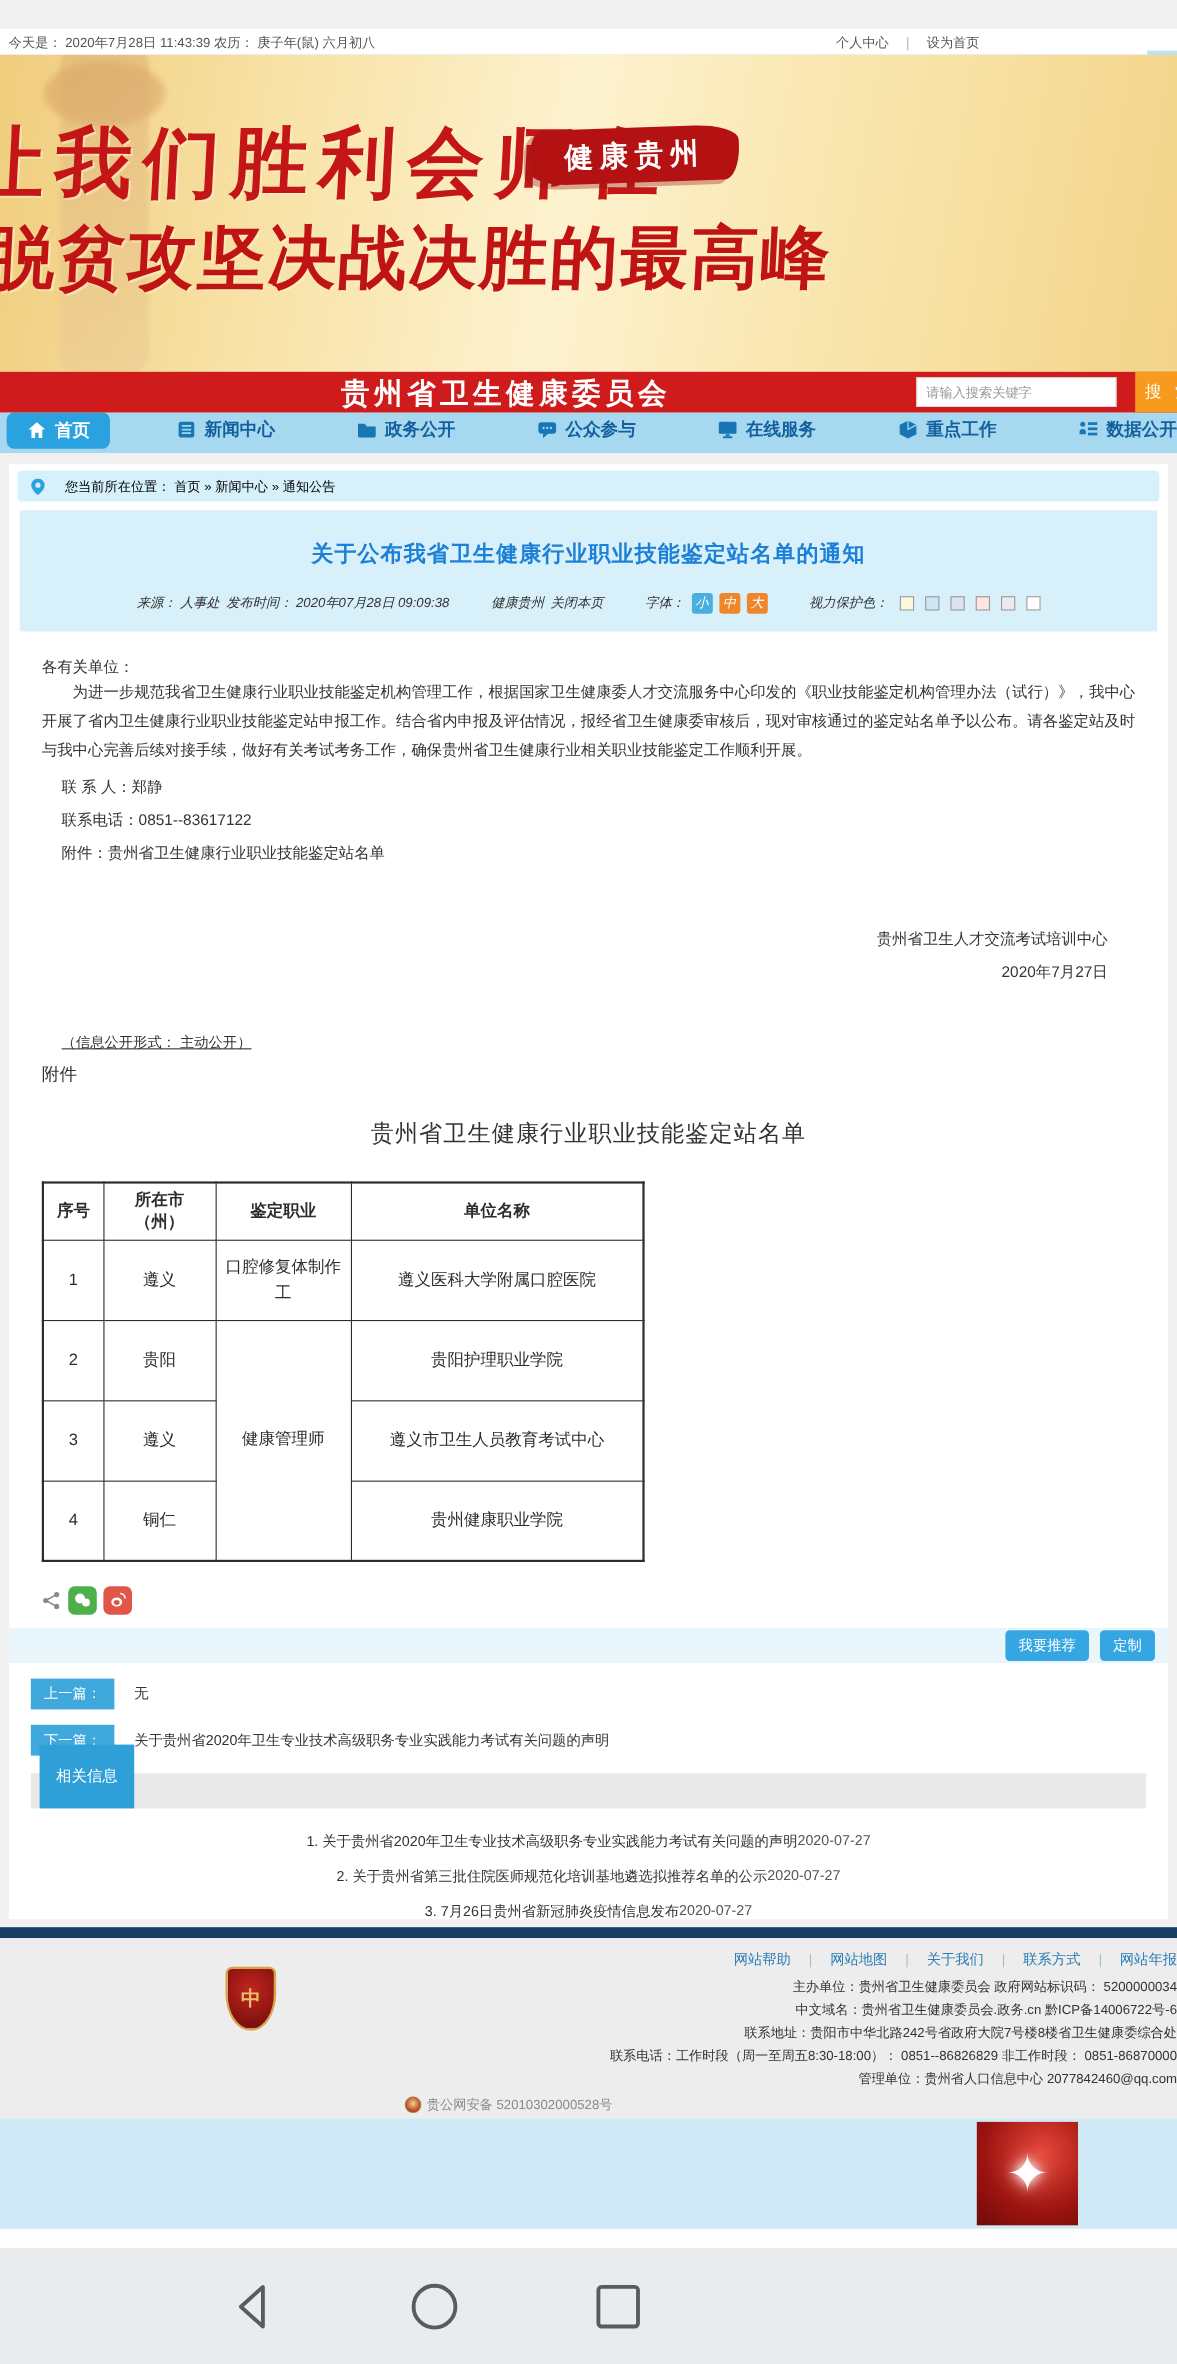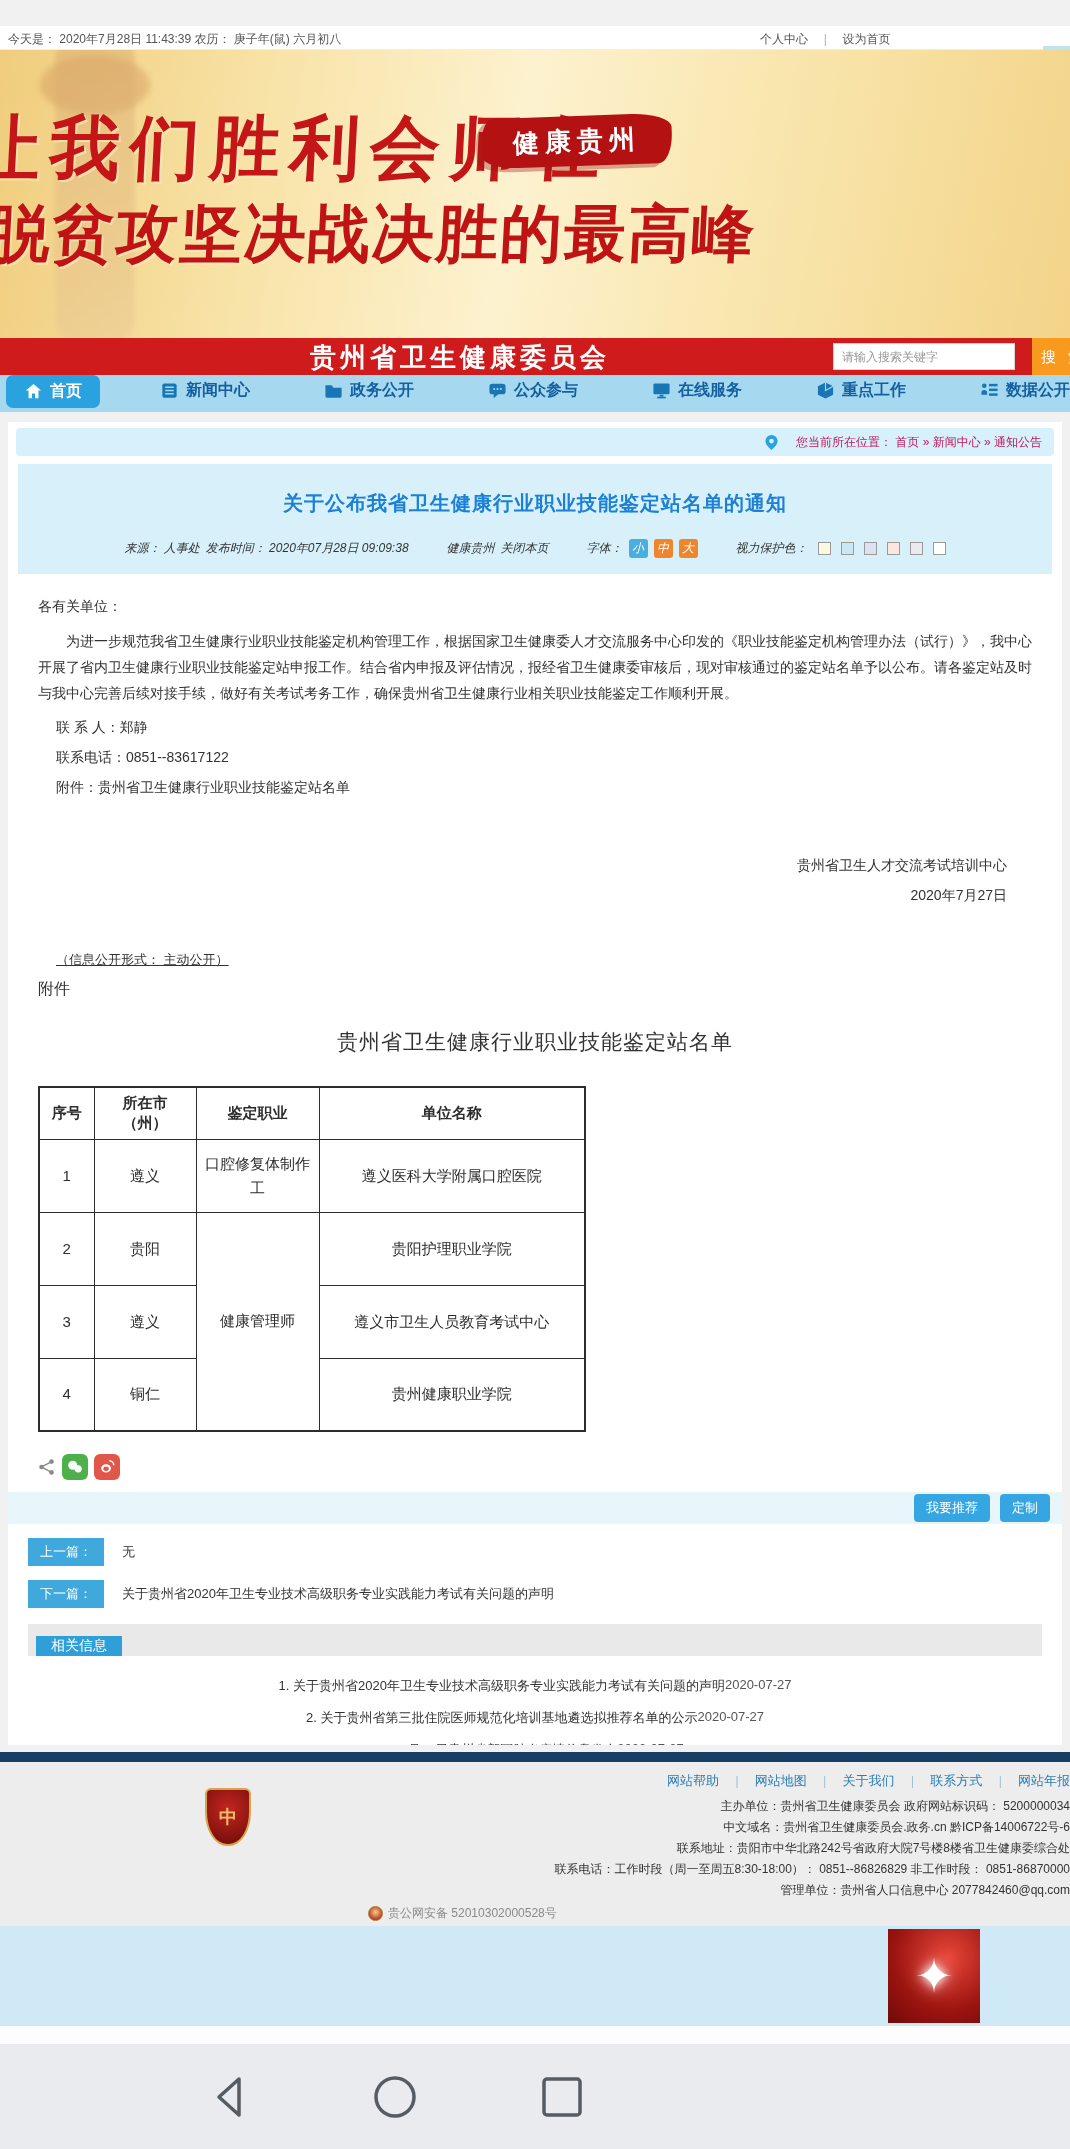--- a/index.html
+++ b/index.html
@@ -37,35 +37,35 @@
   .nav { height:37px; background:#a6d9f0; display:flex; align-items:flex-start; padding:0 6px; }
   .nav-item { display:flex; align-items:center; gap:7px; color:#145f9e; font-size:16px; font-weight:bold; padding:5px 14px; margin-right:46px; cursor:pointer; white-space:nowrap; }
   .nav-item svg { width:19px; height:19px; fill:#1876b4; }
   .nav-item.active { background:#2aa2df; color:#fff; border-radius:7px; padding:6px 18px; }
   .nav-item.active svg { fill:#fff; }
 
   .gap { height:10px; background:#f1f1f1; }
 
   
   .card { width:1054px; margin:0 8px; background:#fff; padding-bottom:20px; height:1323px; overflow:hidden; }
-  .breadcrumb { margin:0 8px; background:#d6f1fb; border-radius:4px; height:28px; display:flex; align-items:center; padding:0 12px; font-size:12px; color:#be185d; gap:18px;justify-content:flex-end; }
+  .breadcrumb { margin:0 8px; background:#d6f1fb; border-radius:4px; height:28px; display:flex; align-items:center; padding:0 12px; font-size:12px; color:#000000; gap:18px; }
   .breadcrumb svg { width:13px; height:15px; fill:#2aa2df; }
 
   .title-block { margin:8px 10px 0 10px; background:#d7f0fa; padding:26px 10px 16px 10px; }
   .article-title { text-align:center; color:#1b80d6; font-size:20px; font-weight:bold; letter-spacing:1px; }
   .meta { margin-top:22px; text-align:center; font-size:12px; color:#333; display:flex; justify-content:center; align-items:center; gap:6px; flex-wrap:nowrap;font-style:italic; }
   .meta .mlink { cursor:pointer; }
   .font-btn { display:inline-block; width:19px; height:19px; line-height:19px; text-align:center; color:#fff; border-radius:3px; font-size:12px; cursor:pointer; }
   .fb-small { background:#4aaede; }
   .fb-mid,.fb-large { background:#f0862c; }
   .swatch { display:inline-block; width:13px; height:13px; border:1px solid #9a9a9a; margin-left:4px; vertical-align:middle; cursor:pointer; }
 
   .body-text { padding:0 30px; font-size:14px; color:#333; }
   .salutation { margin-top:24px; }
-  .para { margin-top:12px; text-indent:2em; line-height:26px; }
+  .para { text-indent:2em; line-height:26px; }
   .cline { margin-top:8px; line-height:22px; }
   .sig { text-align:right; padding-right:25px; line-height:30px; }
   .sig-block { margin-top:52px; }
   .disclosure { margin-top:41px; font-size:13px; padding-left:18px;text-decoration:underline; }
   .attach-label { margin-top:10px; font-size:16px; }
   .table-title { margin-top:28px; text-align:center; font-size:21px; color:#333; letter-spacing:1px; }
 
   table.att { border-collapse:collapse; margin:30px 0 0 30px; border:2px solid #2d2d2d; }
   table.att th, table.att td { border:1px solid #2d2d2d; text-align:center; vertical-align:middle; color:#2d2d2d; font-size:15px; padding:4px 6px; }
   table.att th { font-weight:bold; height:52px; line-height:20px; }
@@ -79,21 +79,21 @@
   .share-btn svg { width:18px; height:18px; fill:#fff; }
 
   .reco-bar { margin-top:12px; background:#e8f6fc; height:32px; display:flex; align-items:center; justify-content:flex-end; gap:10px; padding-right:12px; }
   .reco-btn { background:#36a6e3; color:#fff; font-size:13px; border:none; border-radius:4px; padding:5px 12px; cursor:pointer; }
 
   .pn-row { display:flex; align-items:center; margin:14px 0 0 20px; font-size:13px; color:#333; }
   .pn-label { background:#3fa8dc; color:#fff; font-size:13px; padding:5px 12px; margin-right:18px; cursor:default; }
   .pn-text { cursor:pointer; }
 
   .related-bar { margin:16px 20px 0 20px; background:#e9e9e9; height:32px; display:flex; align-items:flex-end; }
-  .related-tab { background:#2f9fd8; color:#fff; font-size:14px; padding:1px 15px; margin-left:8px; cursor:pointer; }
+  .related-tab { background:#2f9fd8; color:#fff; font-size:14px; padding:20px 15px; margin-left:8px; cursor:pointer; }
   .related-list { margin:14px 20px 0 20px; }
   .rel-item { display:flex; justify-content:center; font-size:13px; color:#333; padding:7px 0; cursor:pointer; }
   .rel-item .rdate { color:#555; }
 
   
   .gap2 { height:7px; background:#f1f1f1; }
   .navy { height:10px; background:#173f66; }
   .footer { background:#ededed; height:164px; position:relative; font-size:12px; color:#333; }
   .badge-shield { position:absolute; left:205px; top:26px; width:46px; height:58px; background:radial-gradient(circle at 50% 35%,#c5251f,#7c100d 80%); border:2px solid #d8a34a; border-radius:6px 6px 22px 22px / 6px 6px 34px 34px; display:flex; align-items:center; justify-content:center; }
   .badge-shield span { color:#e8c06a; font-family:"DejaVu Serif",serif; font-size:18px; font-weight:bold; }

